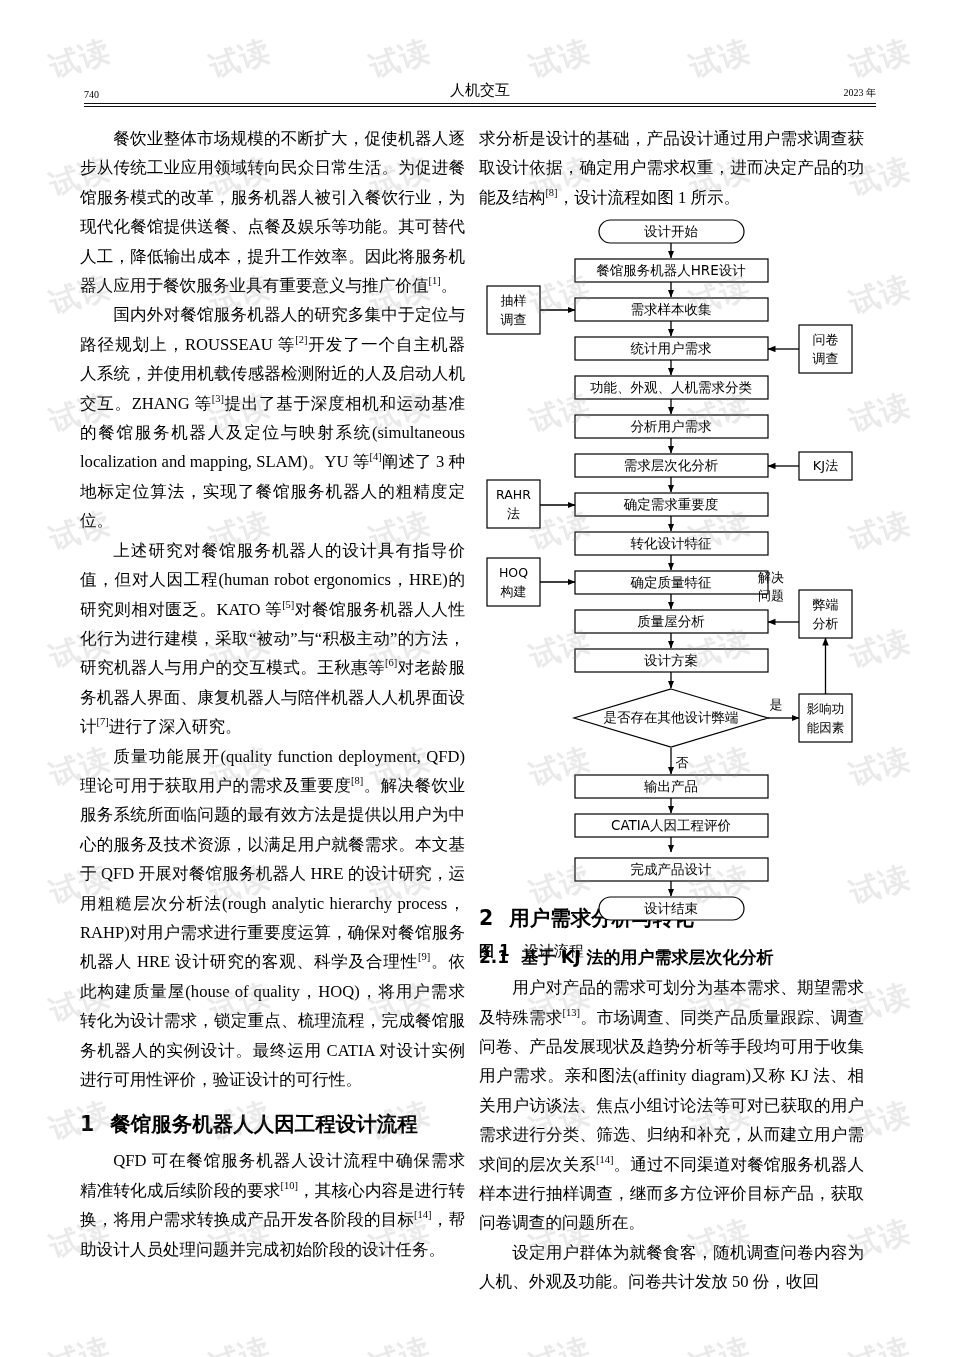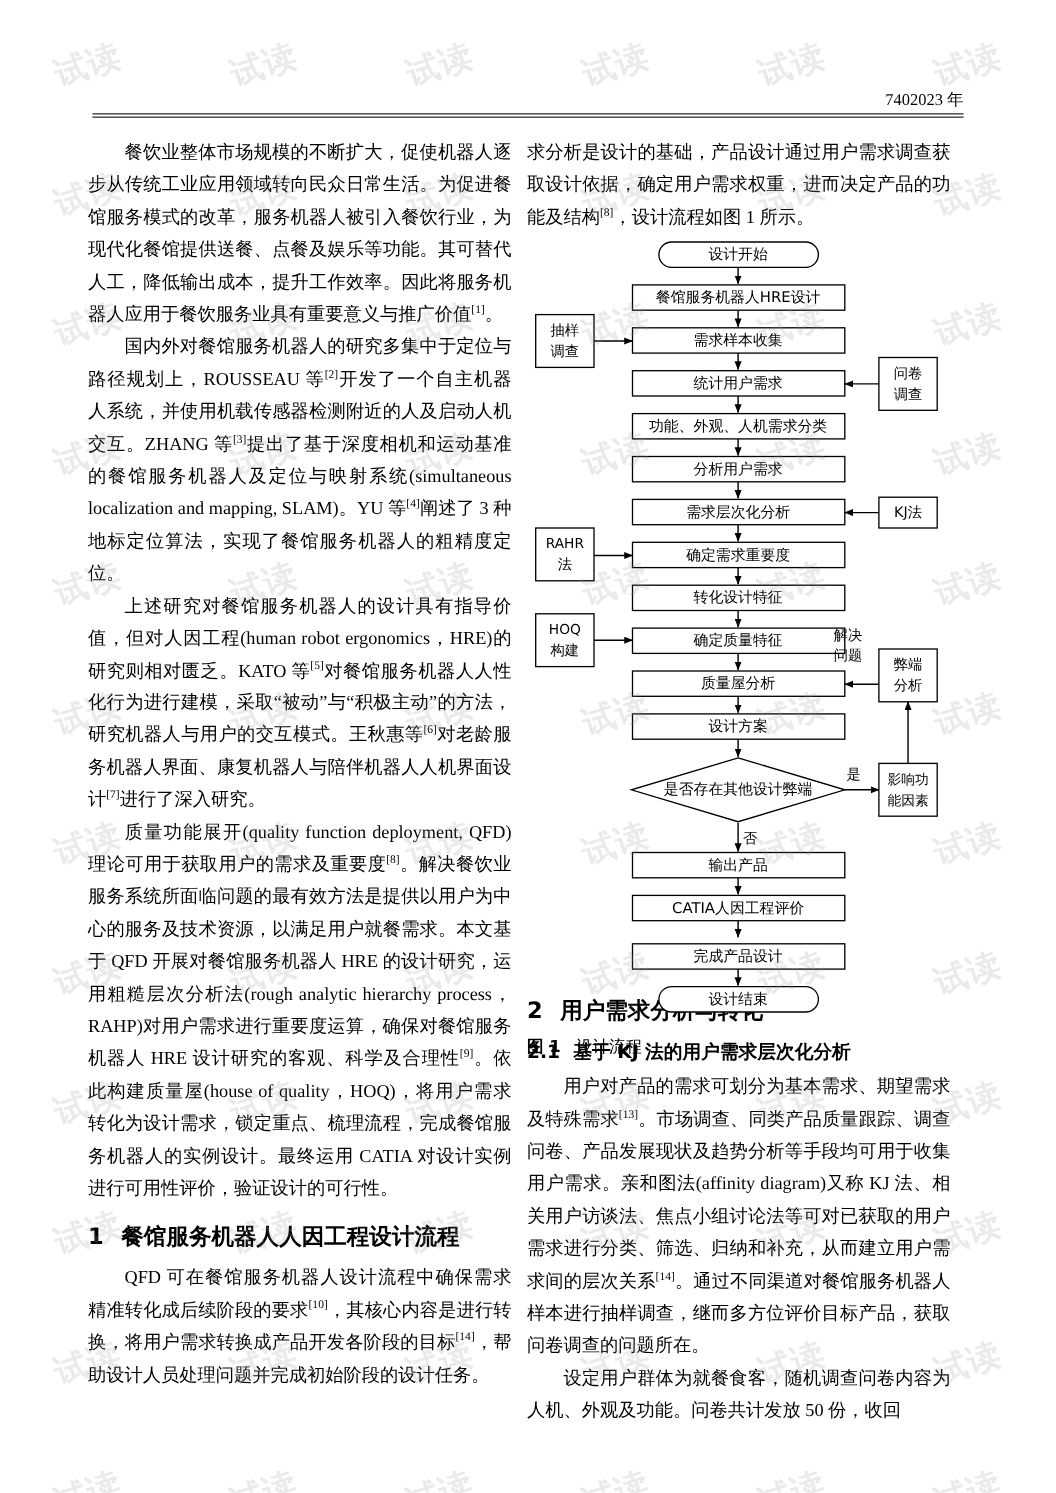--- a/index.html
+++ b/index.html
@@ -32,22 +32,22 @@
 
   
   #page { position:absolute; inset:0; z-index:1; }
 
   
   #runhead {
     position:absolute; left:84px; top:78px; width:792px;
     height: 30px;
   }
   #runhead .rh-row{
-    display:flex; align-items:flex-end; justify-content:flex-end;
-    font-size:15px; height:22px;
+    display:flex; align-items:flex-end; justify-content:space-between;
+    font-size:10px; height:22px;
   }
   #runhead .rh-center{
     position:absolute; left:0; right:0; text-align:center;
     font-size:15px; bottom:0;
   }
   #runhead .rule1{
     margin-top:3px; border-top:1.6px solid #111;
   }
   #runhead .rule2{
     margin-top:1.6px; border-top:0.9px solid #111;
@@ -181,20 +181,21 @@
 </div>
 
 <div id="page">
 
   <div id="runhead">
     <div style="position:relative;">
       <div class="rh-row">
         <span>740</span>
         <span>2023 年</span>
       </div>
+      <div class="rh-center">人机交互</div>
     </div>
     <div class="rule1"></div>
     <div class="rule2"></div>
   </div>
 
   <div id="cols">
 
     <div class="col">
       <p class="body">餐饮业整体市场规模的不断扩大，促使机器人逐步从传统工业应用领域转向民众日常生活。为促进餐馆服务模式的改革，服务机器人被引入餐饮行业，为现代化餐馆提供送餐、点餐及娱乐等功能。其可替代人工，降低输出成本，提升工作效率。因此将服务机器人应用于餐饮服务业具有重要意义与推广价值<sup>[1]</sup>。</p>
       <p class="body">国内外对餐馆服务机器人的研究多集中于定位与路径规划上，ROUSSEAU 等<sup>[2]</sup>开发了一个自主机器人系统，并使用机载传感器检测附近的人及启动人机交互。ZHANG 等<sup>[3]</sup>提出了基于深度相机和运动基准的餐馆服务机器人及定位与映射系统(simultaneous localization and mapping, SLAM)。YU 等<sup>[4]</sup>阐述了 3 种地标定位算法，实现了餐馆服务机器人的粗精度定位。</p>

